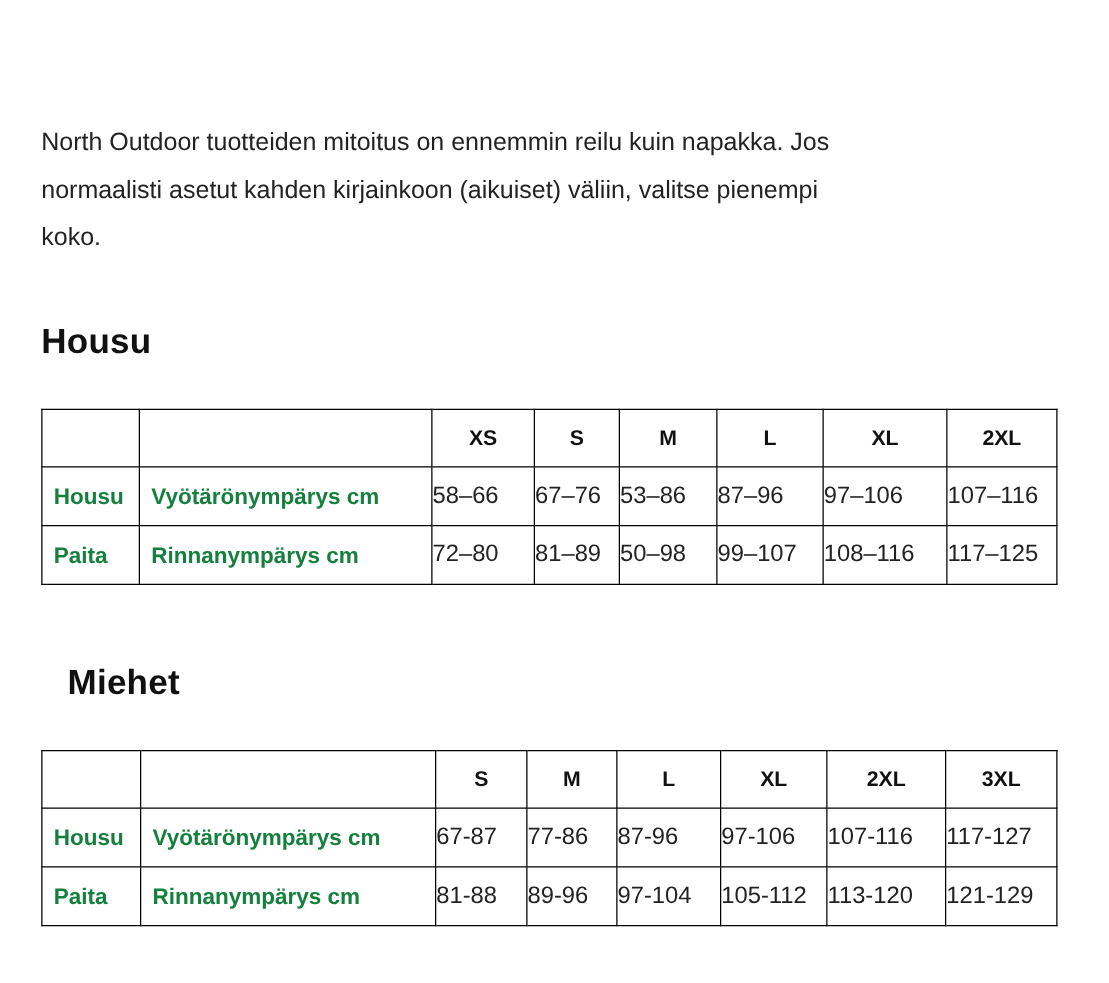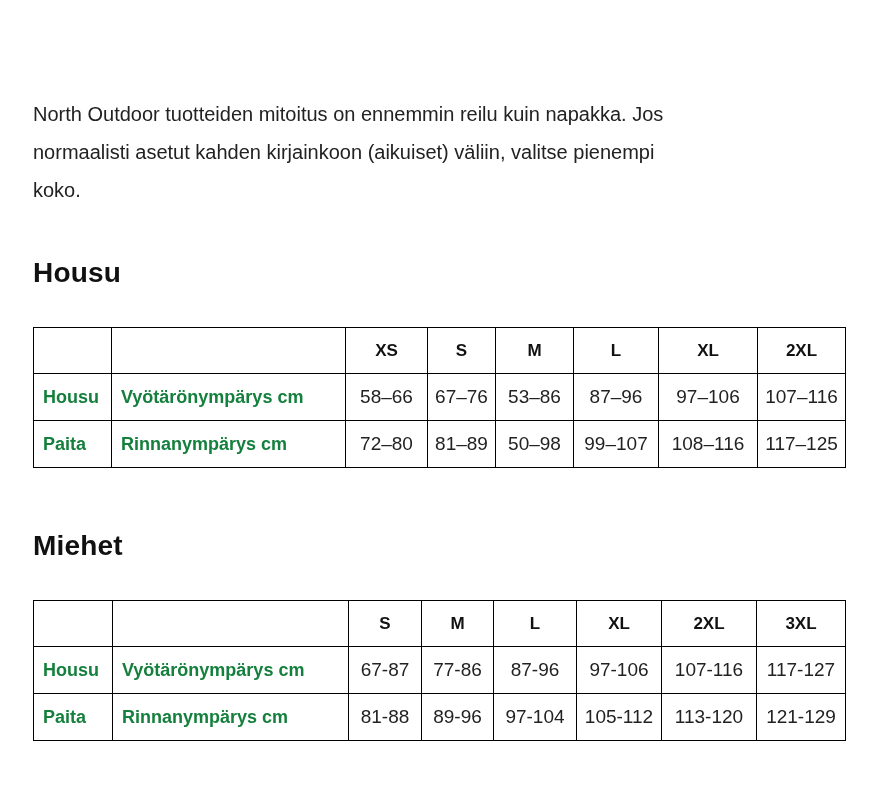--- a/index.html
+++ b/index.html
@@ -33,21 +33,21 @@
     max-width: 800px;
   }
   h2.section-heading {
     font-size: 28px;
     line-height: 35px;
     font-weight: 800;
     color: #111111;
     letter-spacing: 0.2px;
   }
   h2.naiset { margin-top: 46px; }
-  h2.miehet { margin-top: 60px; }
+  h2.miehet { margin-top: 60px; margin-left: 21px; }
   table.size-table {
     margin-top: 37px;
     border-collapse: collapse;
     table-layout: fixed;
     width: 812px;
     background: #ffffff;
     border-radius: 23px;
   }
   table.size-table th,
   table.size-table td {
@@ -65,21 +65,20 @@
   th.garment-cell, th.measure-cell {
     font-size: 18px;
     font-weight: 700;
     text-align: left;
     padding-left: 9px;
     color: #15803d;
   }
   td.value-cell {
     font-size: 19px;
     font-weight: 400;
-    text-align: center;
     color: #222222;
   }
 </style>
 </head>
 <body>
 
 <div class="page">
 
 
   <p class="intro">North Outdoor tuotteiden mitoitus on ennemmin reilu kuin napakka. Jos

